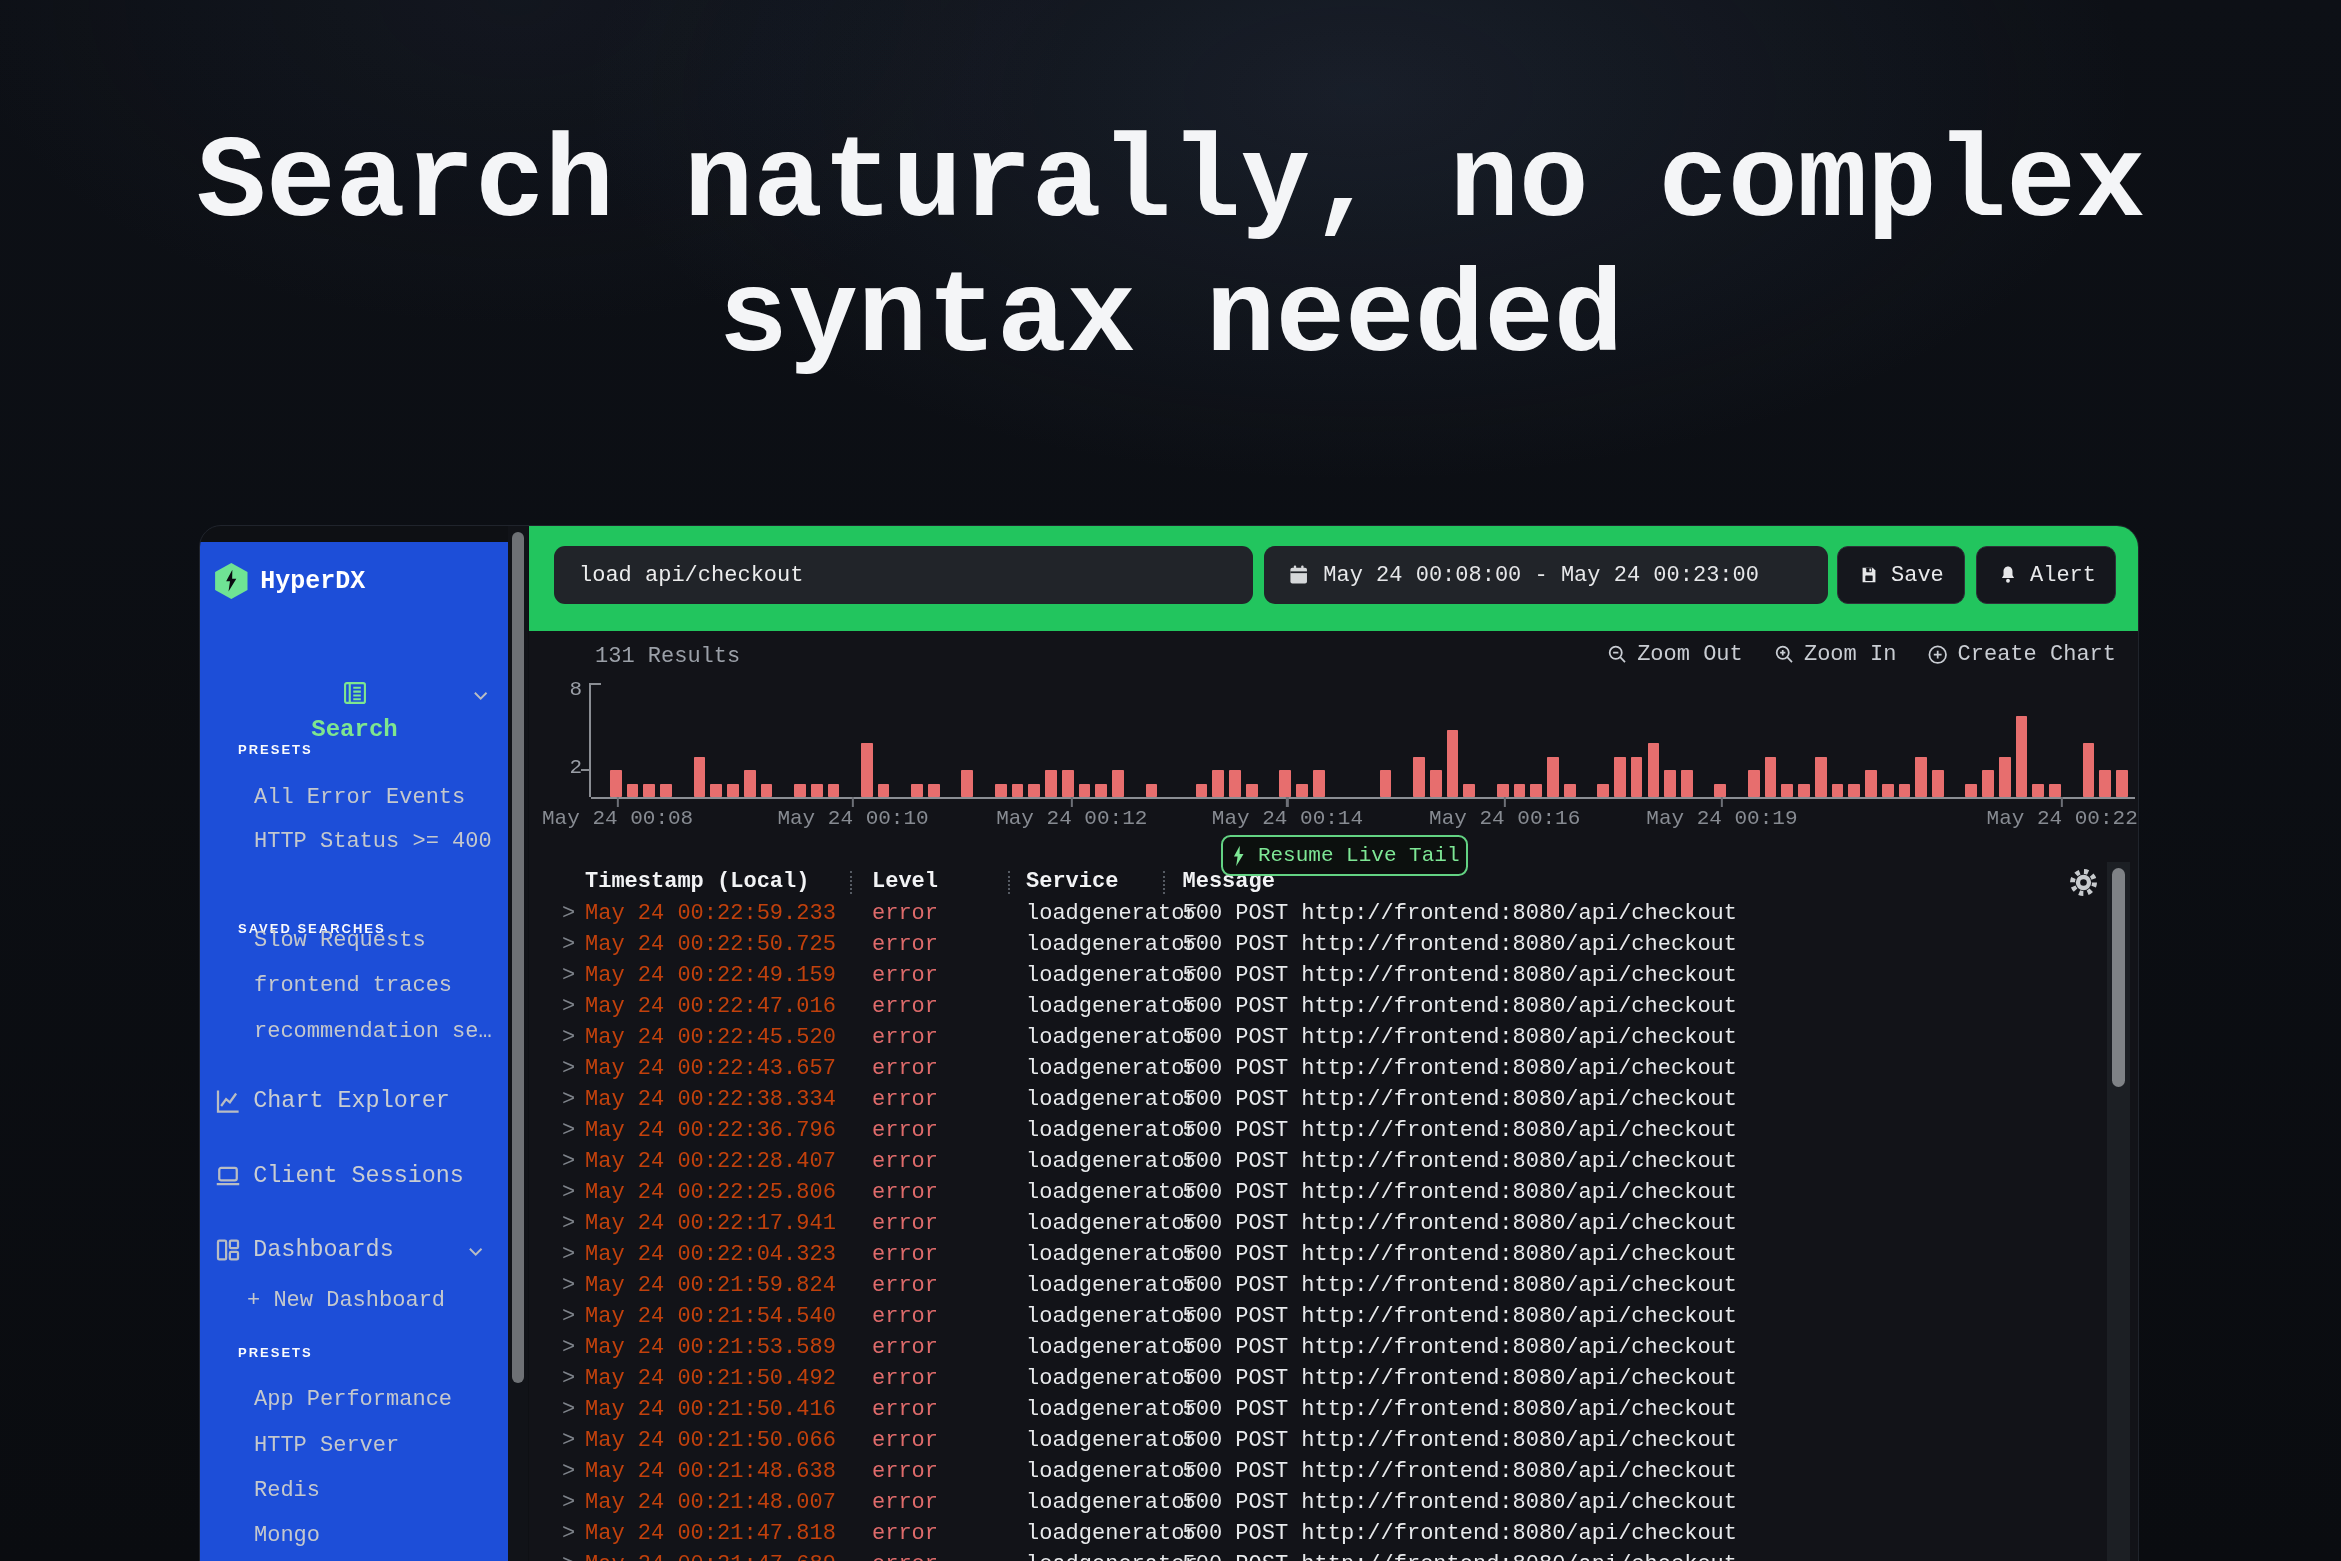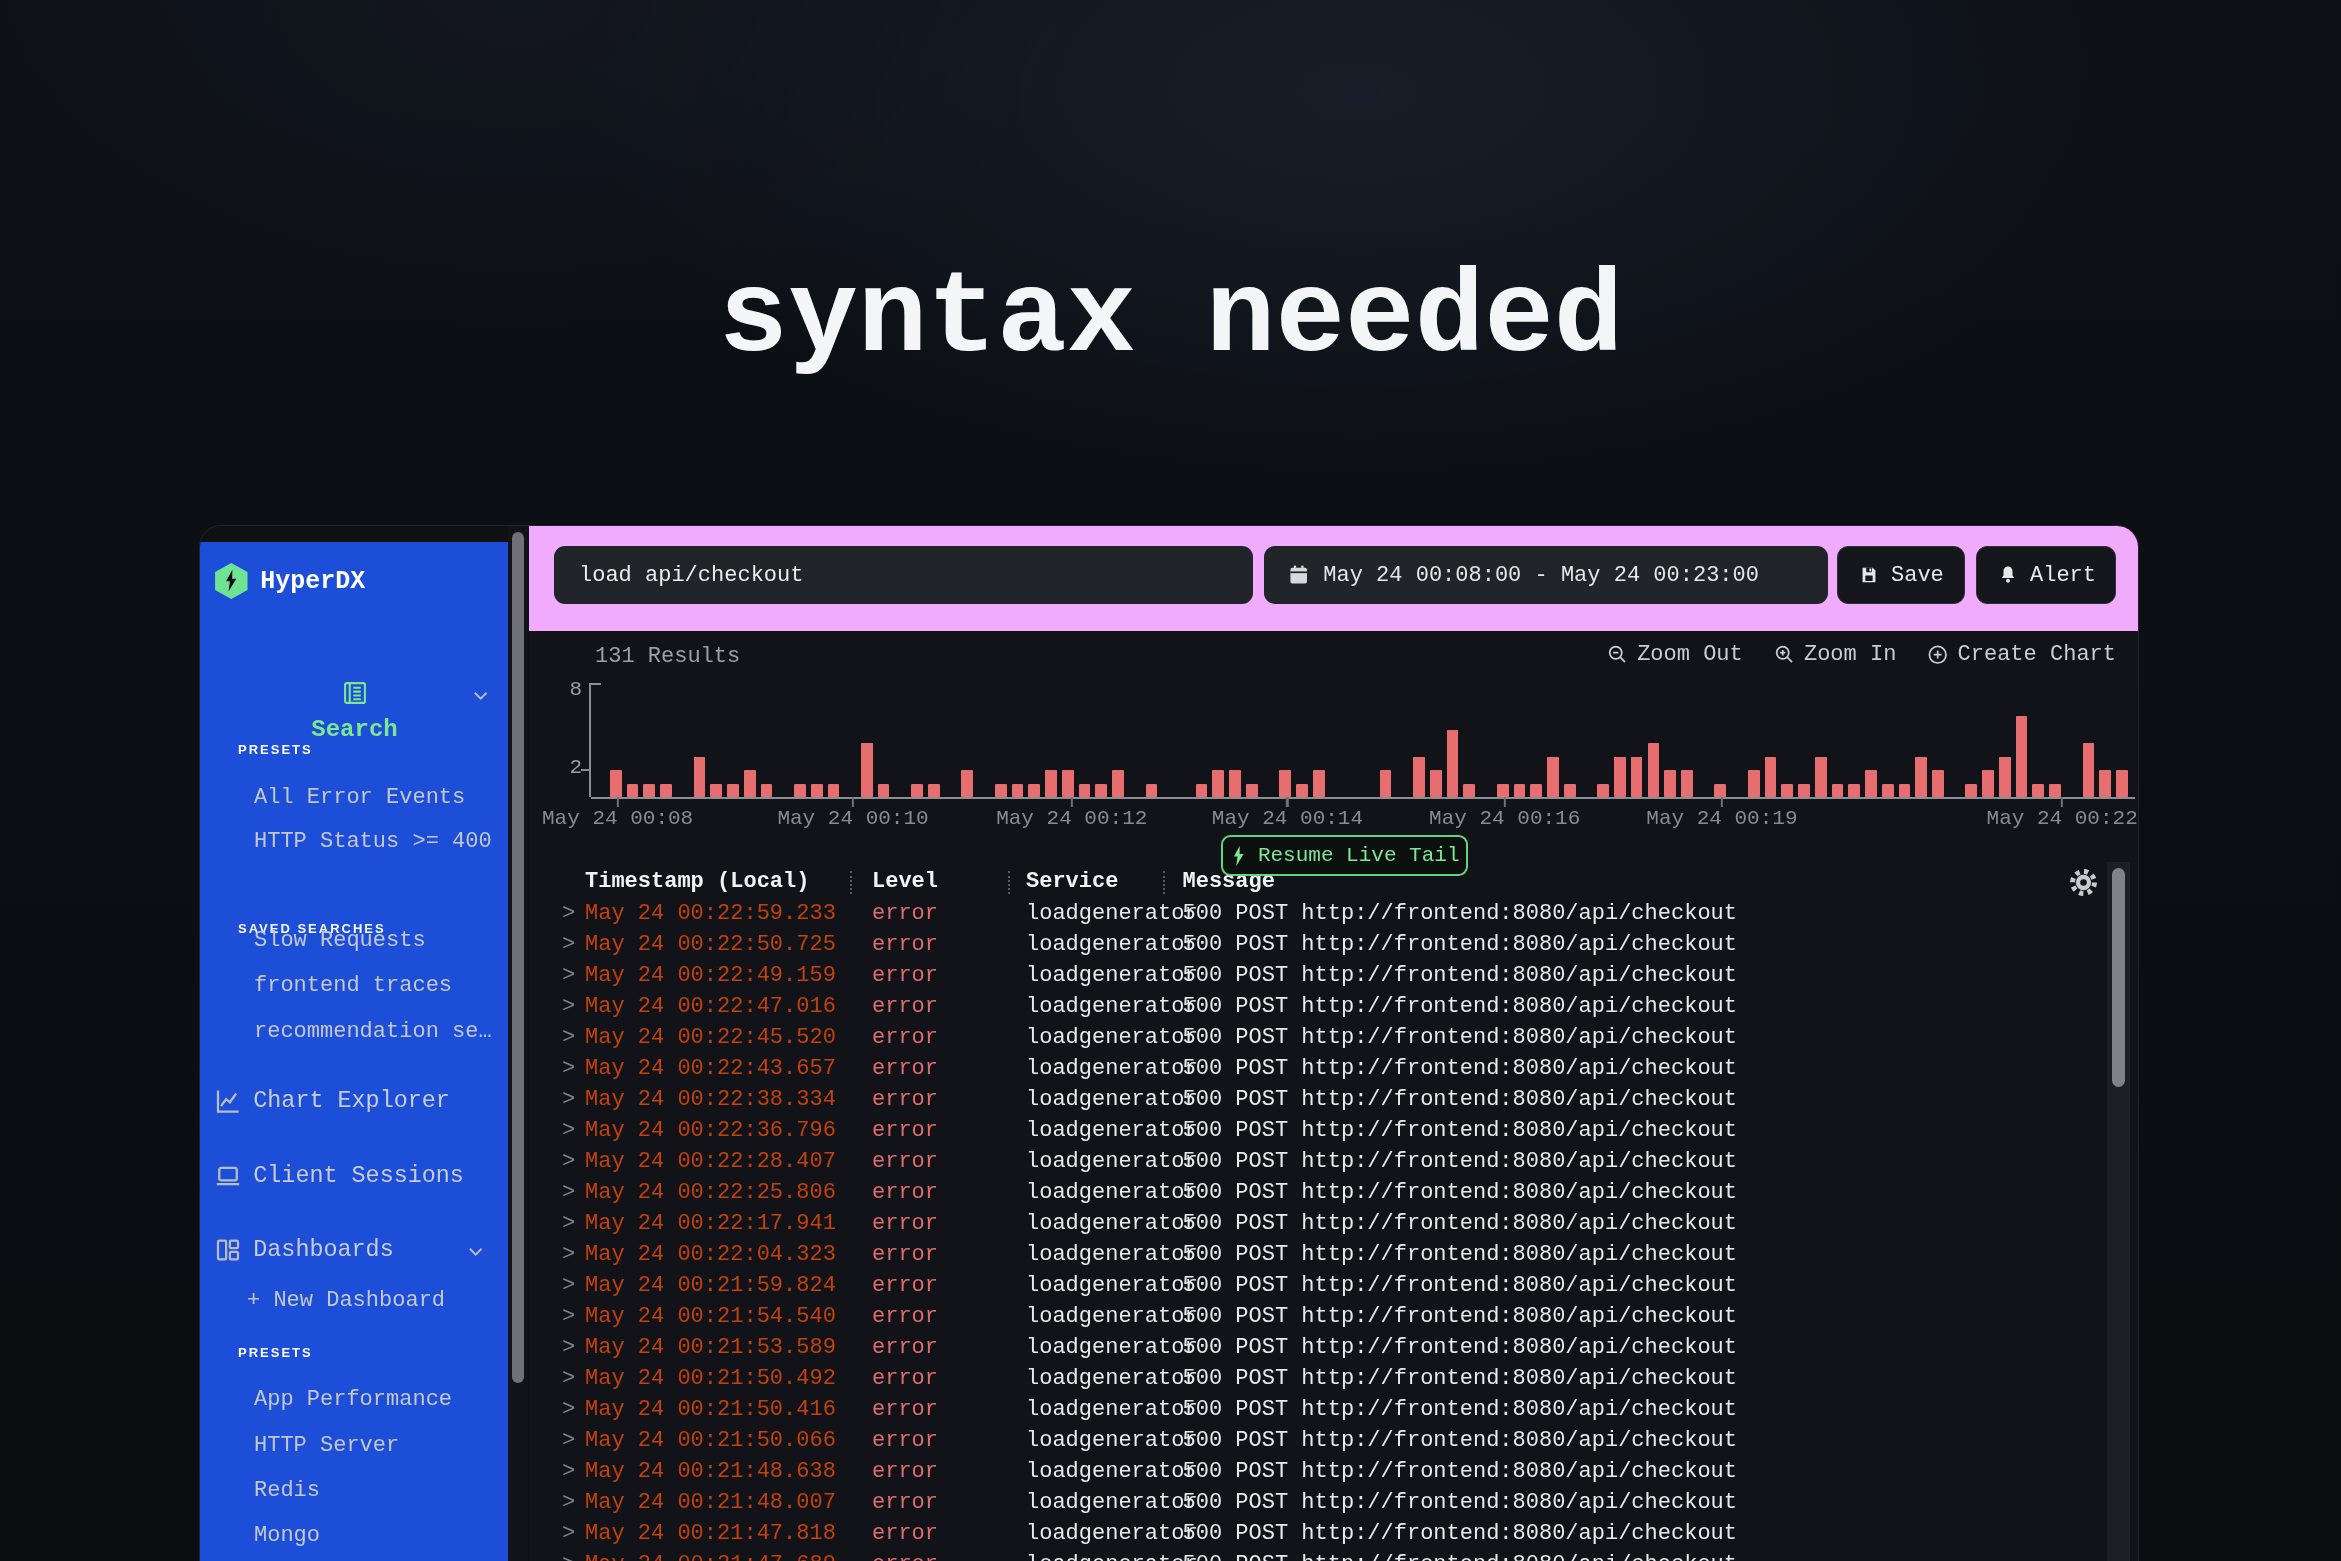--- a/index.html
+++ b/index.html
@@ -38,21 +38,21 @@
     font-weight:700; font-size:13px; letter-spacing:2px; color:#fafbfd; }
   .side-item{ position:absolute; left:38px; font-size:22px; color:#c4c8cd; cursor:pointer; white-space:nowrap;margin-left:16px; }
   .nav-row{ left:13.3px; gap:10px; width:281px; cursor:pointer; }
   .nav-row .label{ font-size:23.4px; color:#c9cdd2; }
   .nav-sub{ position:absolute; left:47px; font-size:22px; color:#c4c8cd; cursor:pointer; }
   .icon-green{ color:#7ee68f; } .icon-gray{ color:#b9bdc3; }
   .side-scroll{ position:absolute; left:308px; top:0; width:20px; height:100%; background:#111318; }
   .side-scroll .thumb{ position:absolute; left:3.9px; top:6.2px; width:12.5px; height:851px; background:#6e7175; border-radius:6.2px; }
   
   .main{ position:absolute; left:329px; top:0; right:0; bottom:0; }
-  .topbar{ position:absolute; left:0; top:0; width:100%; height:105px; background:#f0abfc; }
+  .topbar{ position:absolute; left:0; top:0; width:100%; height:105px; background:#22c55e; }
   .query-input{
     position:absolute; left:25px; top:20px; width:699px; height:58px;
     background:#212429; border:none; outline:none; border-radius:11px;
     color:#eceded; font-family:"Liberation Mono",monospace; font-size:22px; padding:0 25px;
   }
   .time-field{
     position:absolute; left:735px; top:20px; width:564px; height:58px;
     background:#212429; border-radius:11px; display:flex; align-items:center;
     gap:12.5px; padding:0 23.4px; color:#e6e7e9; font-size:22px; cursor:pointer; white-space:nowrap;
   }
@@ -102,21 +102,21 @@
   .tc-sv{ padding-left:18px; color:#e8eaec; }
   .tc-msg{ padding-left:19.5px; color:#e8eaec; }
   .gear-btn{ position:absolute; left:1538px; top:233px; width:36px; height:36px; background:none; border:none; cursor:pointer; z-index:6; }
   .table-scroll{ position:absolute; left:1578px; top:231px; width:22.6px; bottom:0; background:#1c1f24; }
   .table-scroll .thumb{ position:absolute; left:4.7px; top:6.2px; width:13.3px; height:219px; background:#7f8286; border-radius:7px; }
   svg{ display:block; }
 </style>
 </head>
 <body>
 
-<h1 class="hero-title"><br><span>syntax needed</span></h1>
+<h1 class="hero-title"><span>Search naturally, no complex</span><br><span>syntax needed</span></h1>
 
 <div class="window">
 
   <aside class="sidebar">
     <div class="side-row logo-row">
       <span class="logo-badge">
         <svg width="20" height="23.4" viewBox="0 0 24 28">
             <path d="M13.6 1 L6.2 14.6 h4.6 L9 27 L18.4 11.6 h-5 Z" fill="#0b0d10"></path>
           </svg>
       </span>

